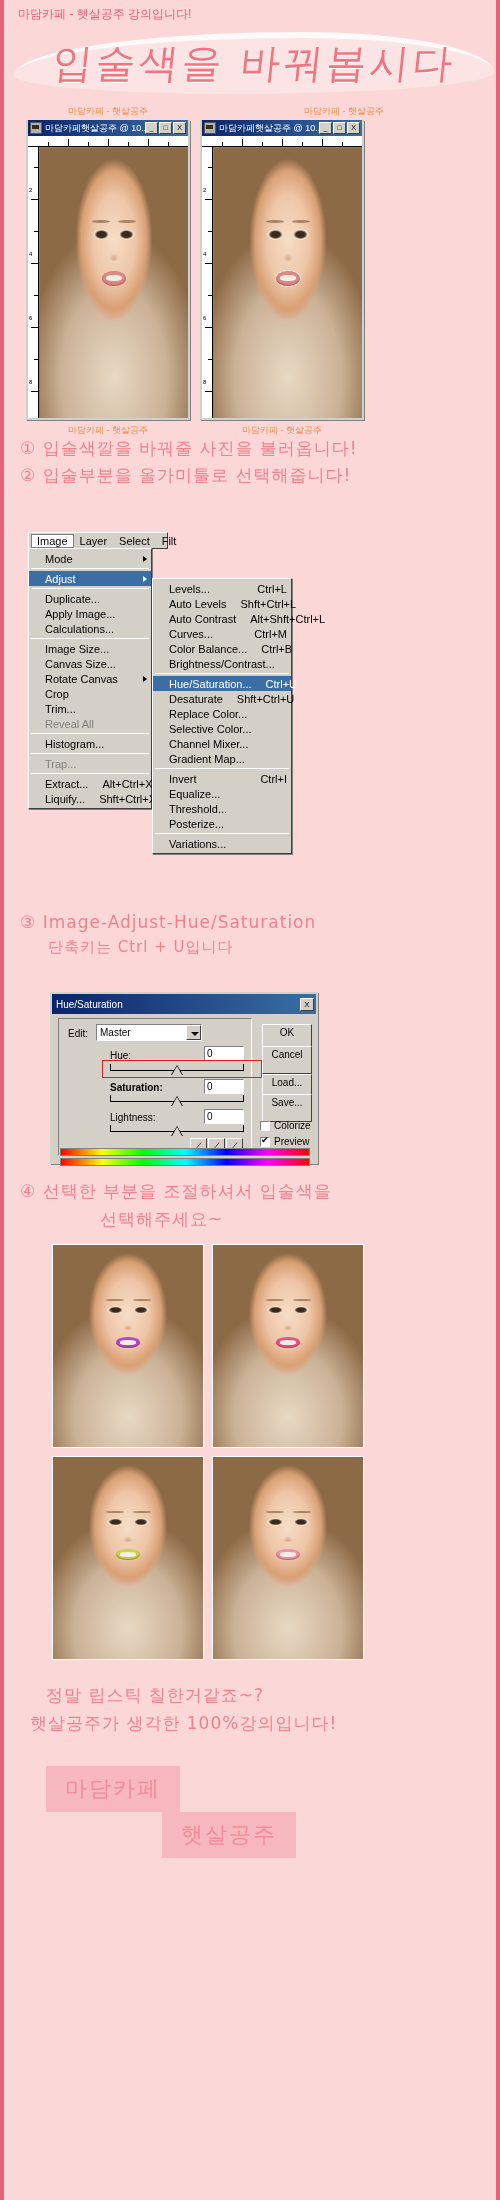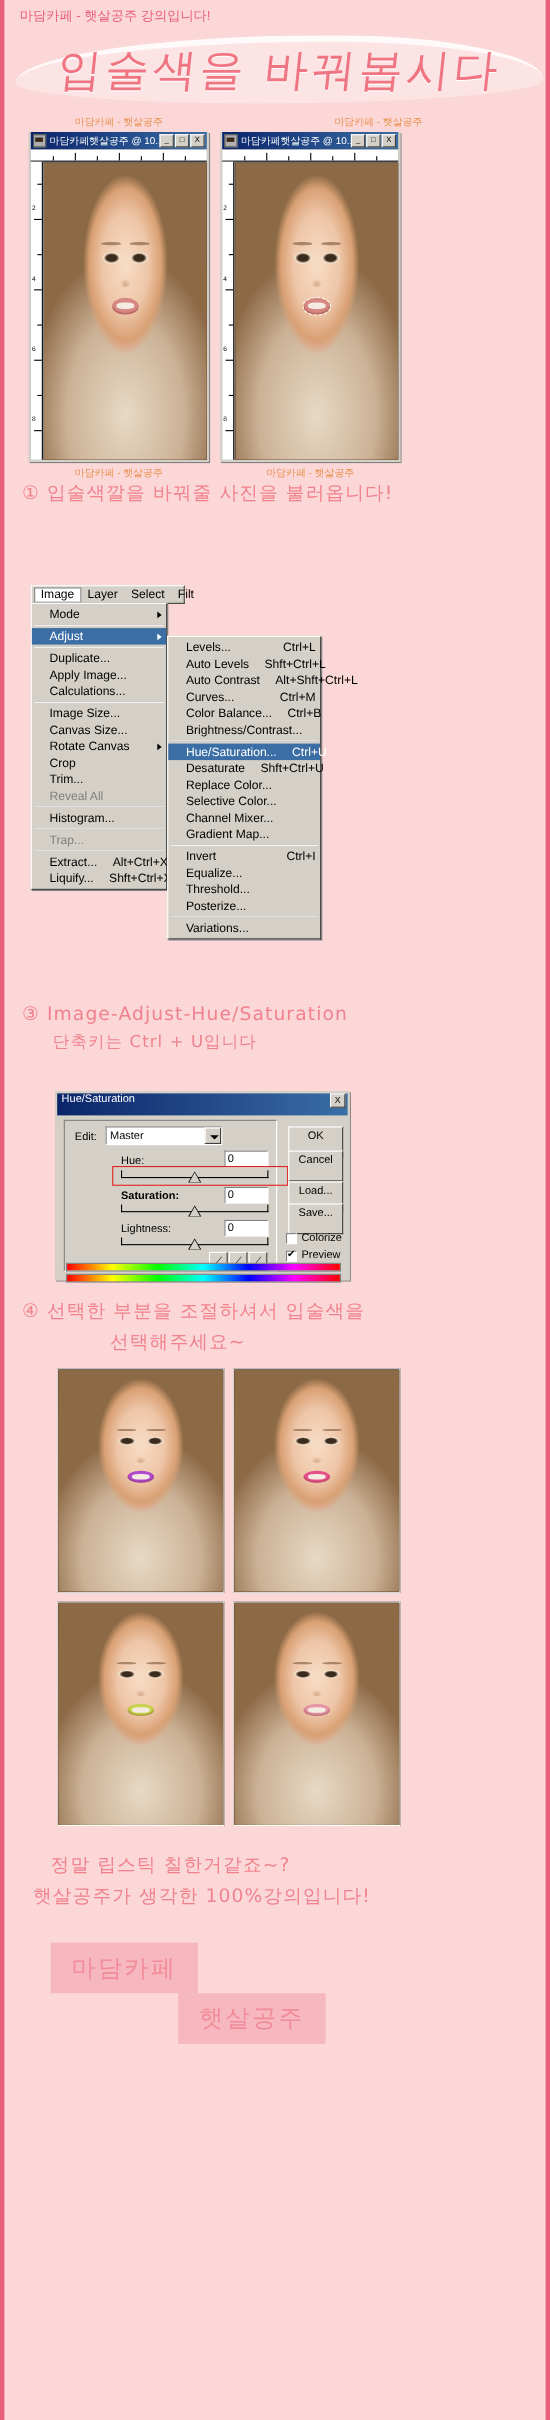--- a/index.html
+++ b/index.html
@@ -189,21 +189,21 @@
   
   .dlg{
     position:absolute;
     background:#d4d0c8;
     border:2px solid #d4d0c8;
     box-shadow:1px 1px 0 #808080;
     font-size:10px;
   }
   .dlg-title{
     height:20px; background:linear-gradient(to right,#0a246a,#3a6ea5);
-    color:#fff; font-size:10px; display:flex; 
+    color:#fff; font-size:10px; display:flex; align-items:center;
     padding:0 2px;
   }
   .dlg-title .t{ flex:1; padding-left:2px;}
   .dlg-x{
     width:14px;height:13px;background:#d4d0c8;color:#000;
     border:1px solid #fff;border-right-color:#404040;border-bottom-color:#404040;
     font-size:8px;text-align:center;line-height:11px;
   }
   .group{
     position:absolute; border:1px solid #808080; border-right-color:#fff; border-bottom-color:#fff;
@@ -394,20 +394,21 @@
           <div class="nose"></div>
           <div class="lips" style="outline:1px dashed #fff;"></div>
           <div class="teeth"></div>
         </div>
       </div>
     </div>
   </div>
   <div class="ps-caption" style="left:196px; top:424px; width:164px;">마담카페 - 햇살공주</div>
 
   <div class="hand" style="left:16px; top:437px;">① 입술색깔을 바꿔줄 사진을 불러옵니다!</div>
+  <div class="hand" style="left:16px; top:464px;">② 입술부분을 올가미툴로 선택해줍니다!</div>
 
   <div class="menubar" style="left:24px; top:532px; width:140px;">
     <div class="mi active">Image</div>
     <div class="mi">Layer</div>
     <div class="mi">Select</div>
     <div class="mi">Filt</div>
   </div>
 
   <div class="menu" style="left:24px; top:548px; width:124px;">
     <div class="row">

